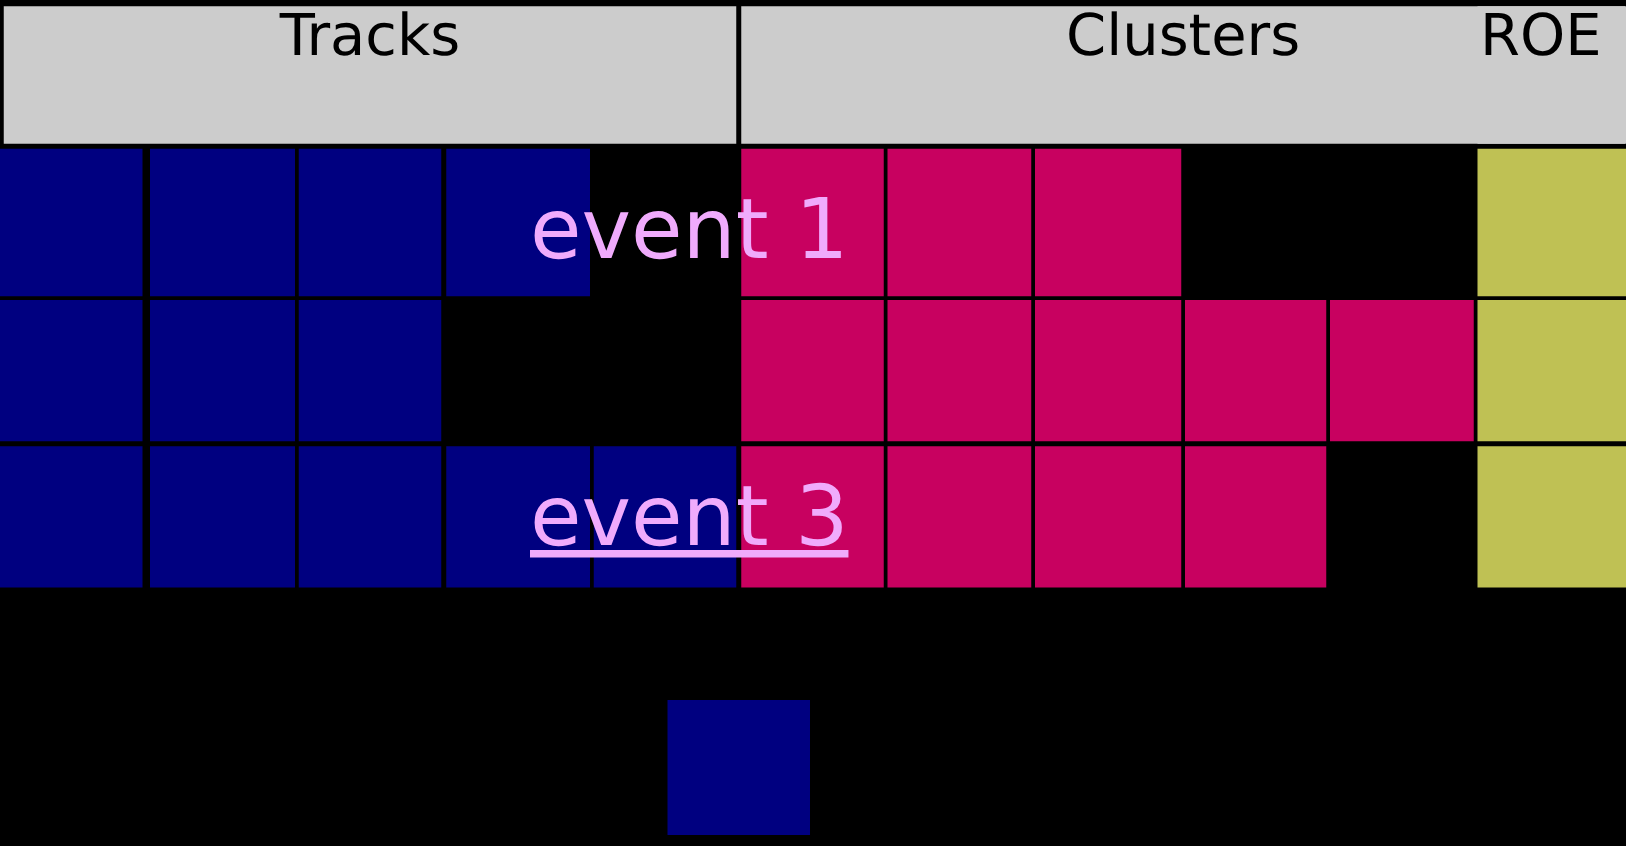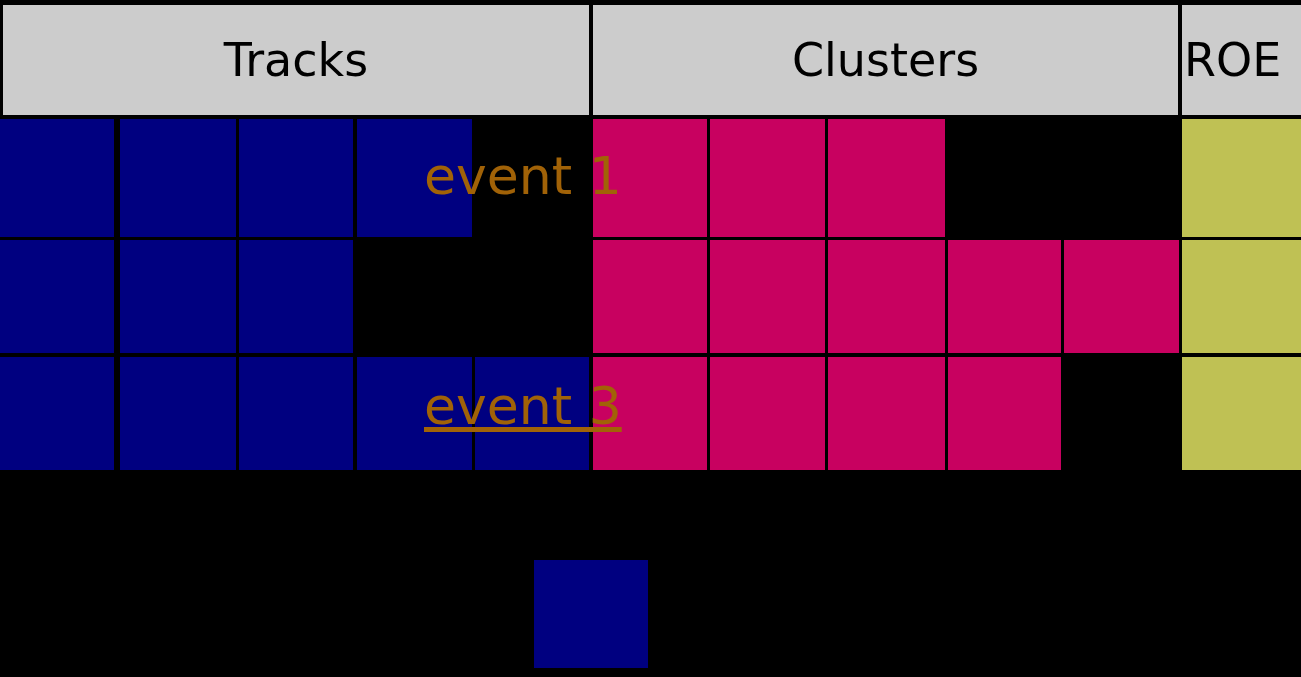--- a/index.html
+++ b/index.html
@@ -21,46 +21,45 @@
   }
 
   
   .hdr {
     position: absolute;
     top: 5px;
     height: 110px;
     background: #cccccc;
     color: #000000;
     display: flex;
-    align-items: center;
     justify-content: center;
     font-size: 46px;
     line-height: 1;
     box-sizing: border-box;
     overflow: hidden;
     white-space: nowrap;
   }
   .hdr-tracks   { left: 3px;    width: 586px; }
-  .hdr-clusters { left: 593px;  width: 585px; }
+  .hdr-clusters { left: 593px;  width: 707px; }
   .hdr-roe      { left: 1182px; width: 122px; justify-content: flex-start; padding-left: 2px; }
 
   
   .cell {
     position: absolute;
     box-sizing: border-box;
   }
   .cell.blue  { background: #000080; }
   .cell.pink  { background: #c80160; }
   .cell.olive { background: #bfc154; }
 
   
   .evt {
     position: absolute;
-    color: #a16207;
-    font-size: 52px;
+    color: #f0abfc;
+    font-size: 67px;
     line-height: 1;
     white-space: nowrap;
     pointer-events: none;
   }
 
   
   .swatch {
     position: absolute;
     background: #000080;
   }

